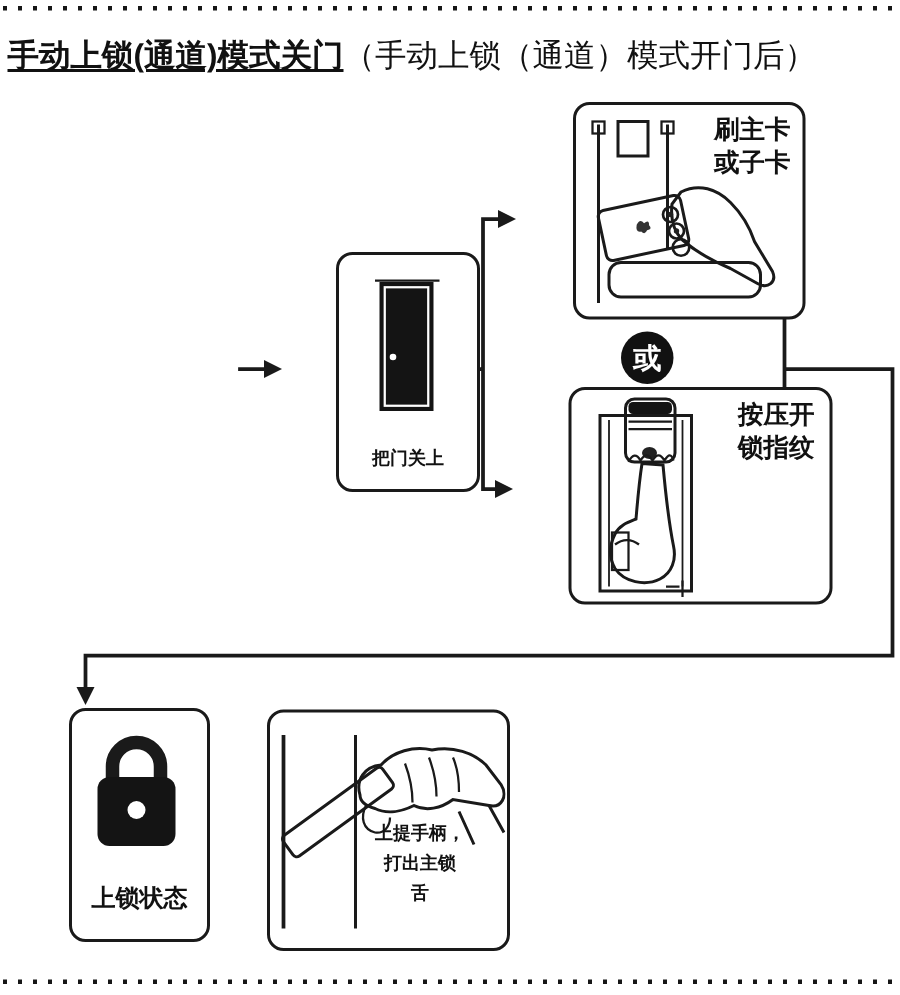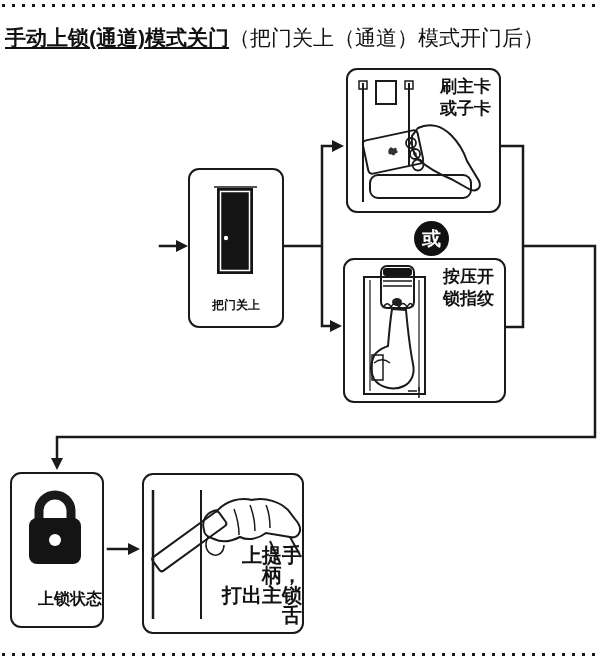--- a/index.html
+++ b/index.html
@@ -13,56 +13,56 @@
   }
   #dotted-top { top:4px; }
   #dotted-bottom { top:653px; }
   .title {
     position:absolute; left:5px; top:25px; font-size:21px; line-height:26px;
     white-space:nowrap; color:#111;
   }
   .title .b { font-weight:bold;text-decoration:underline; }
   .fbox {
     position:absolute; box-sizing:border-box; background:#fff;
-    border:2.5px solid #1a1a1a; border-radius:11px; z-index:1;
+    border:2.5px solid #1a1a1a; border-radius:11px; z-index:1;margin-left:36px;
   }
   .fbox > svg { position:absolute; left:0; top:0; }
   .lbl {
     position:absolute; white-space:pre-line; font-weight:bold; color:#111; z-index:2;
   }
   #box-open   { left:4px;   top:168px; width:157px; height:159px; }
   #box-close  { left:188px; top:168px; width:96px;  height:160px; }
   #box-card   { left:346px; top:68px;  width:155px; height:145px; }
-  #box-fp     { left:343px; top:258px; width:163px; height:145px; }
+  #box-fp     { left:343px; top:258px; width:176px; height:145px; }
   #box-lock   { left:10px;  top:472px; width:94px;  height:156px; }
   #box-handle { left:142px; top:473px; width:162px; height:161px; }
   #box-open .lbl   { left:0; right:0; bottom:6px;  text-align:center; font-size:17px; line-height:21px; }
   #box-close .lbl  { left:0; right:0; bottom:12px; text-align:center; font-size:12px; }
   #box-card .lbl   { right:8px;  top:6px; text-align:left; font-size:17px; line-height:22px; }
   #box-fp .lbl     { right:10px; top:6px; text-align:left; font-size:17px; line-height:22px; }
-  #box-lock .lbl   { left:0; right:0; bottom:16px; text-align:right; font-size:16px; }
-  #box-handle .lbl { left:70px; top:70px; text-align:right; font-size:20px; line-height:20px; }
+  #box-lock .lbl   { left:0; right:0; bottom:16px; text-align:center; font-size:16px; }
+  #box-handle .lbl { left:70px; top:70px; text-align:center; font-size:12px; line-height:20px; }
   #badge-or {
     position:absolute; left:414px; top:221px; width:35px; height:35px;
     border-radius:50%; background:#111111; color:#ffffff;
     display:flex; align-items:center; justify-content:center;
     font-size:19px; font-weight:bold; z-index:3;
   }
   #connectors { position:absolute; left:0; top:0; z-index:0; }
   .stroke { stroke:#1a1a1a; fill:none; }
 </style>
 </head>
 <body>
 
 <div class="page">
 
   <div class="dotted" id="dotted-top"></div>
 
   <div class="title">
-    <span class="b">手动上锁(通道)模式关门</span><span>（把门关上（通道）模式开门后）</span>
+    <span class="b">手动上锁(通道)模式关门</span><span>（手动上锁（通道）模式开门后）</span>
   </div>
 
   <svg id="connectors" width="600" height="663">
     <path class="stroke" stroke-width="2.5" stroke-linecap="square" d="M160,246 H176 M283,246 H322 M322,146 V326 M322,146 H332 M322,326 H330
          M500,146 H523 M505,327 H523 M523,146 V327 M523,246 H595 M595,246 V437
          M595,437 H57 M57,437 V458 M108,549 H127"></path>
     <polygon fill="#1a1a1a" points="188,246 176,240 176,252"></polygon>
     <polygon fill="#1a1a1a" points="344,146 332,140 332,152"></polygon>
     <polygon fill="#1a1a1a" points="342,326 330,320 330,332"></polygon>
     <polygon fill="#1a1a1a" points="57,470 51,458 63,458"></polygon>

